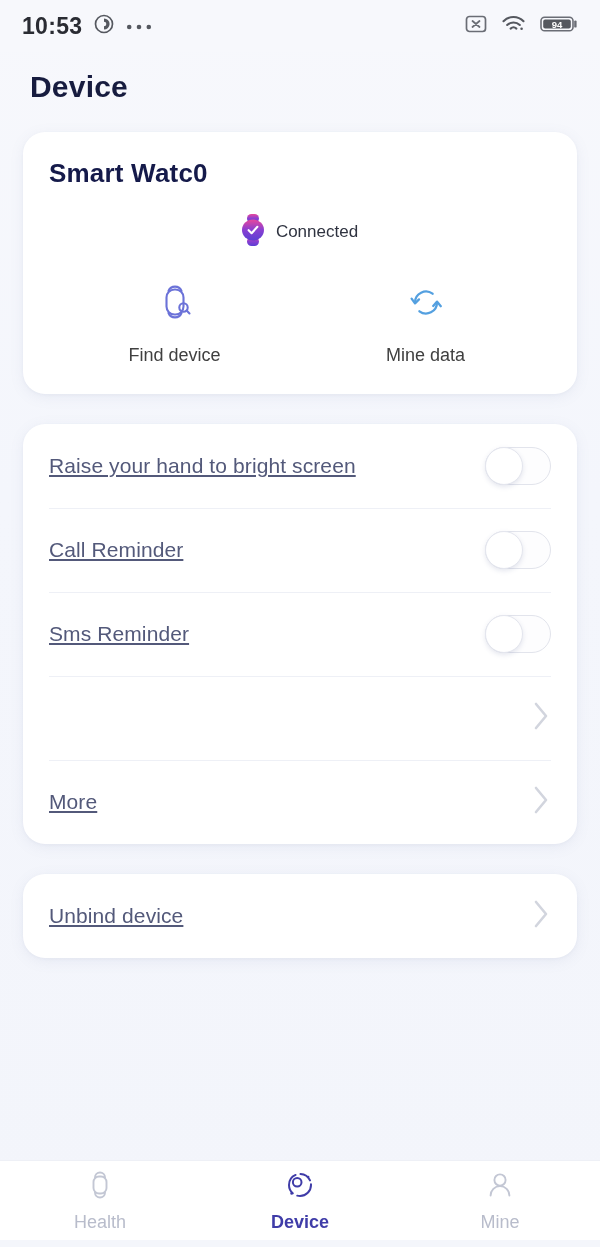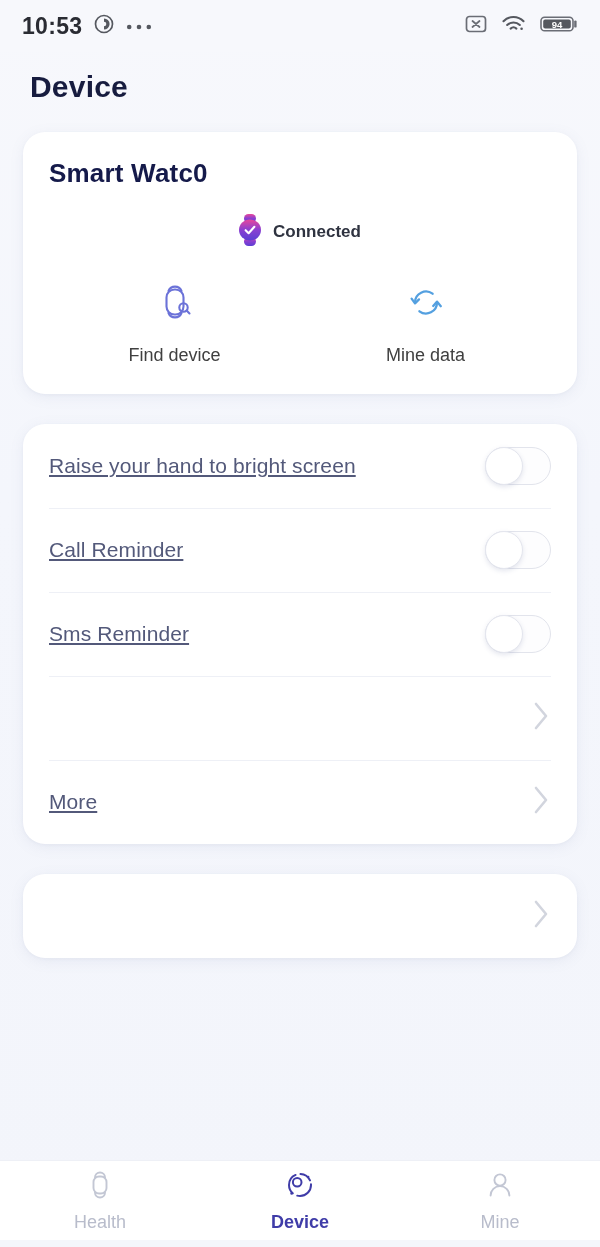--- a/index.html
+++ b/index.html
@@ -48,21 +48,21 @@
   }
 
   
   .device-card { margin-top: 28px; padding: 26px 26px 28px 26px; }
   .device-name {
     font-size: 26px; font-weight: 700; color: #151a4a;
     letter-spacing: .2px;
   }
   .conn-row {
     display: flex; align-items: center; justify-content: center;
-    gap: 12px; margin-top: 24px; font-weight: bold;
+    gap: 12px; margin-top: 24px;
   }
   .conn-text { font-size: 17px; color: #2f3340; }
 
   .actions { display: flex; margin-top: 28px; }
   .action {
     flex: 1 1 50%;
     display: flex; flex-direction: column; align-items: center; gap: 16px;
     cursor: pointer;
   }
   .action-label { font-size: 18px; color: #404040; }
@@ -272,20 +272,21 @@
               <path d="M5 5 L15 17 L5 29" fill="none" stroke="#d2d5de" stroke-width="2.6" stroke-linecap="round" stroke-linejoin="round"></path>
             </svg>
           </span>
         </span>
       </div>
 
     </div>
 
     <div class="card unbind-card">
       <div class="row">
+        <span class="row-label">Unbind device</span>
         <span class="row-right">
           <span class="chev">
             <svg width="20" height="34" viewBox="0 0 20 34">
               <path d="M5 5 L15 17 L5 29" fill="none" stroke="#d2d5de" stroke-width="2.6" stroke-linecap="round" stroke-linejoin="round"></path>
             </svg>
           </span>
         </span>
       </div>
     </div>
 

